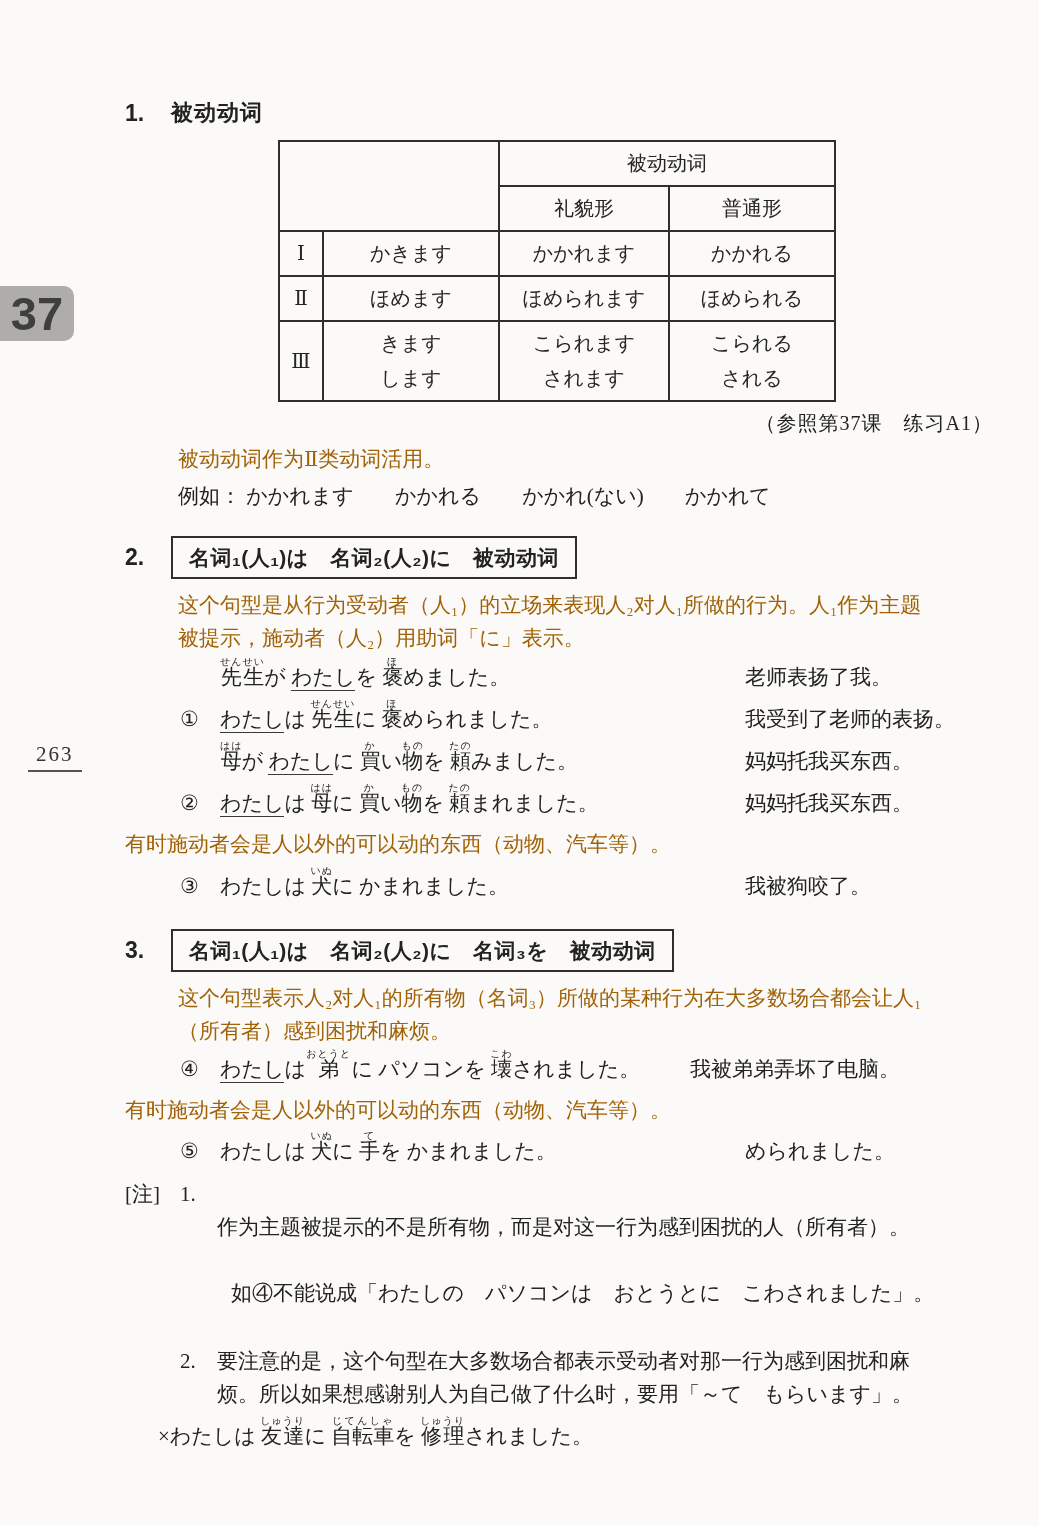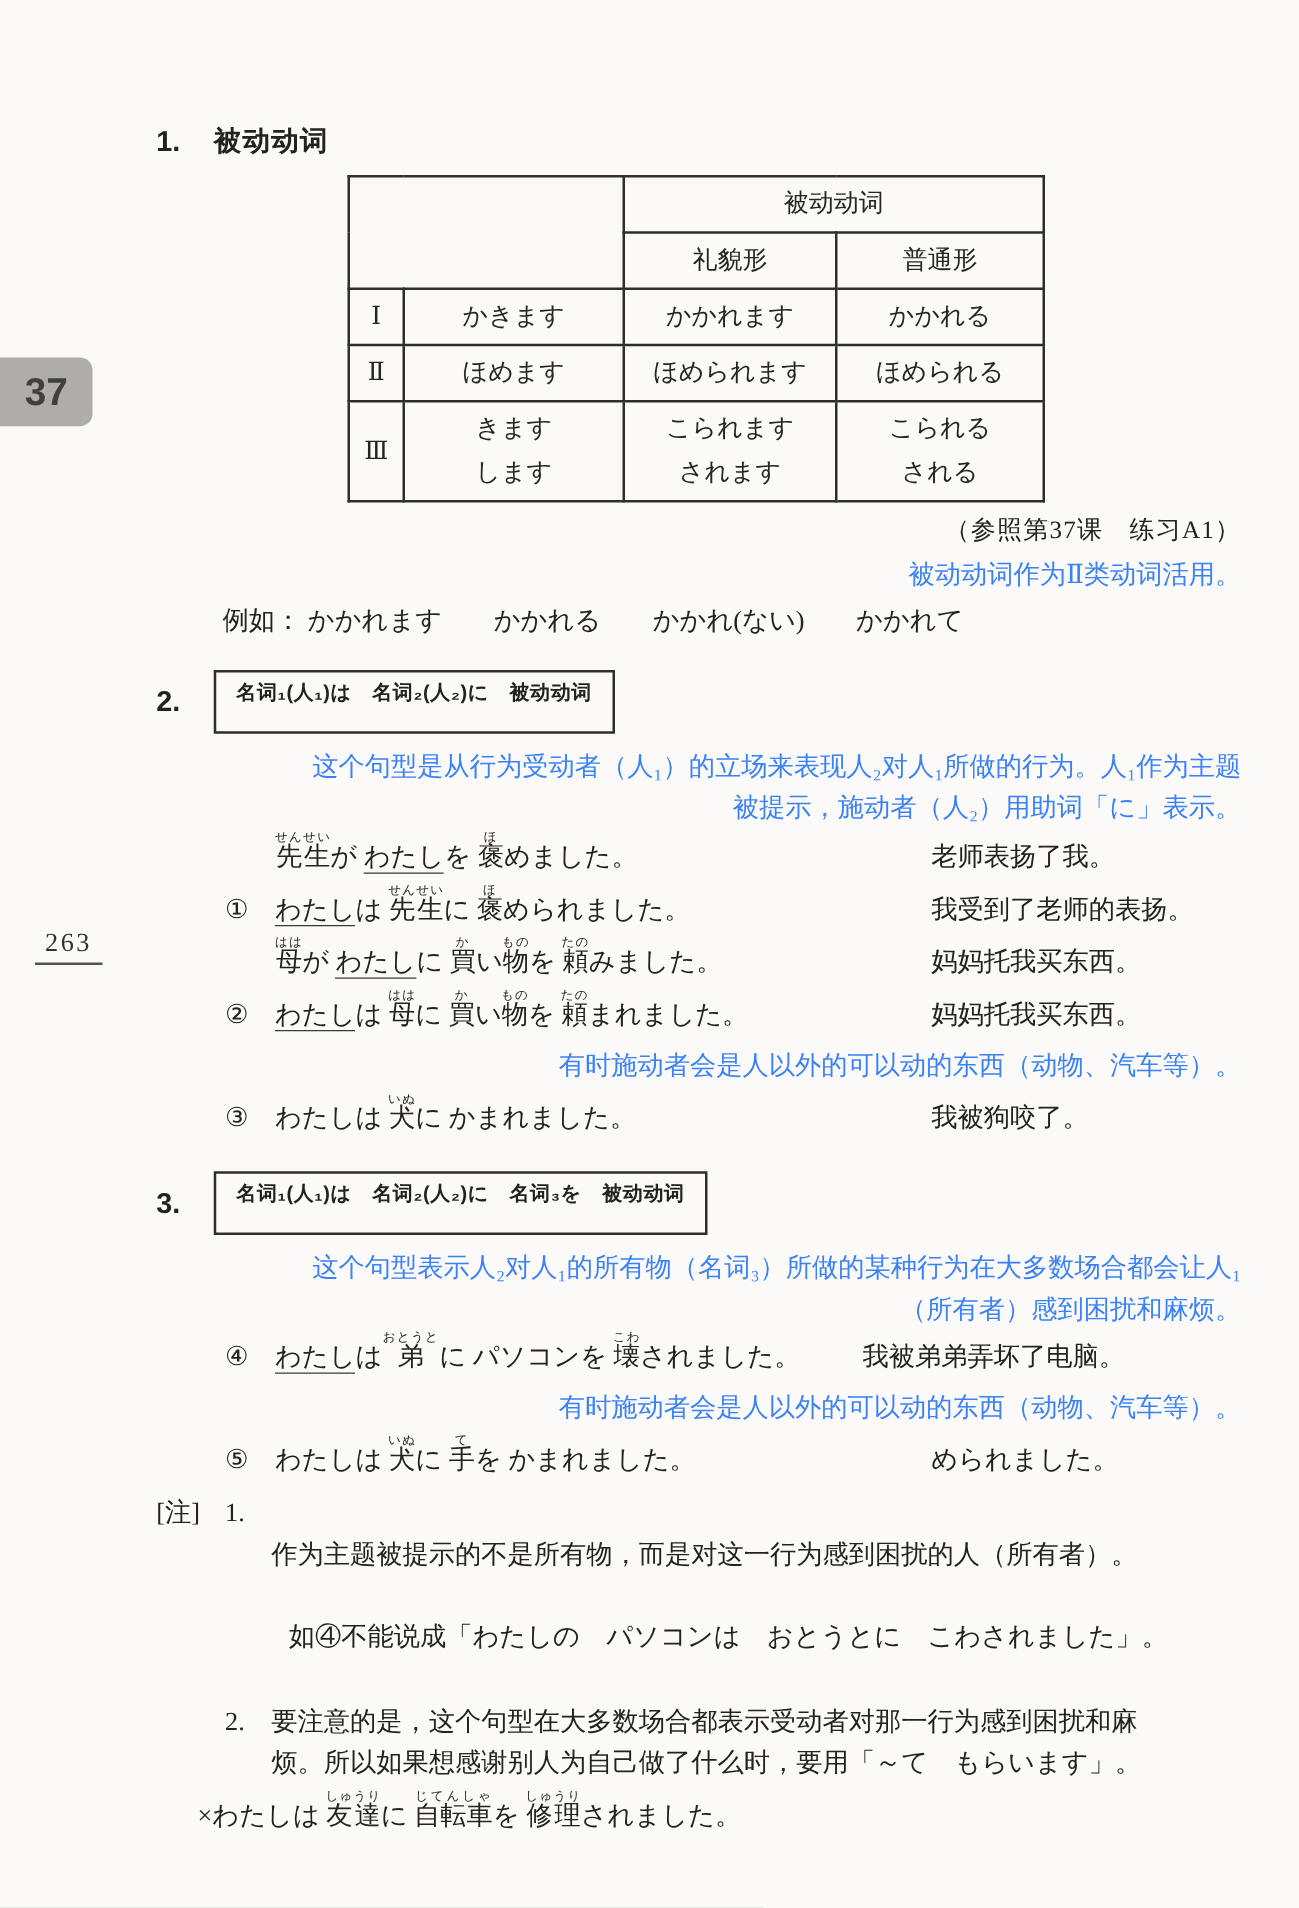--- a/index.html
+++ b/index.html
@@ -18,62 +18,62 @@
     color:var(--ink);
     font-family:var(--serif);
   }
   
   .side-tab{
     position:absolute;left:0;top:286px;
     width:74px;height:55px;
     background:#aeadab;
     border-radius:0 10px 10px 0;
     display:flex;align-items:center;justify-content:center;
-    font-family:var(--sans);font-weight:bold;font-size:31px;color:#3f3f3d;
+    font-family:var(--sans);font-weight:bold;font-size:47px;color:#3f3f3d;
   }
   
   .page-num{
     position:absolute;left:28px;top:742px;
     font-size:21px;letter-spacing:2px;color:#33332f;
     border-bottom:2px solid #55554f;
     padding:0 8px 3px 8px;
   }
   .content{
     position:absolute;left:125px;top:66px;width:868px;
   }
   
   .doc-title{font-family:var(--sans);font-weight:bold;font-size:31px;line-height:1.1;}
   .doc-title rt{font-size:12px;font-weight:bold;letter-spacing:1px;}
   
   .sec-head{display:flex;align-items:center;margin-top:32px;}
   .sec-num{font-family:var(--sans);font-weight:bold;font-size:23px;width:46px;flex:none;}
   .sec-title{font-family:var(--sans);font-weight:bold;font-size:22px;letter-spacing:1px;}
   .pattern-box{
     border:2px solid var(--line);
-    padding:6px 16px 20px 16px;
-    font-family:var(--sans);font-weight:bold;font-size:16px;
+    padding:6px 16px 5px 16px;
+    font-family:var(--sans);font-weight:bold;font-size:21px;
     letter-spacing:0.5px;
   }
   
   table.conj{
     border-collapse:collapse;
     margin:12px 0 0 153px;
     font-size:20px;color:#252523;
   }
   table.conj td,table.conj th{
     border:2px solid var(--line);
     text-align:center;vertical-align:middle;
     padding:4px 10px;
     font-weight:normal;
     white-space:pre-line;
     line-height:1.75;
   }
   table.conj .h-row th{height:28px;}
   .ref-line{text-align:right;margin-top:8px;font-size:20px;letter-spacing:1px;}
-  .para{font-size:21px;line-height:1.56;white-space:pre-line;margin-top:10px;color:#3b82f6;text-align:right;}
+  .para{font-size:21px;line-height:1.56;white-space:pre-line;margin-top:10px;color:#a16207;}
   .indent1{margin-left:53px;}
   .forms-line{margin-top:6px;font-size:21px;}
   .forms-line .form{margin-right:36px;}
   
   .ex{
     display:flex;align-items:baseline;
     margin-left:55px;position:relative;
     font-size:21px;line-height:2.0;
   }
   .ex .num{width:40px;flex:none;}

